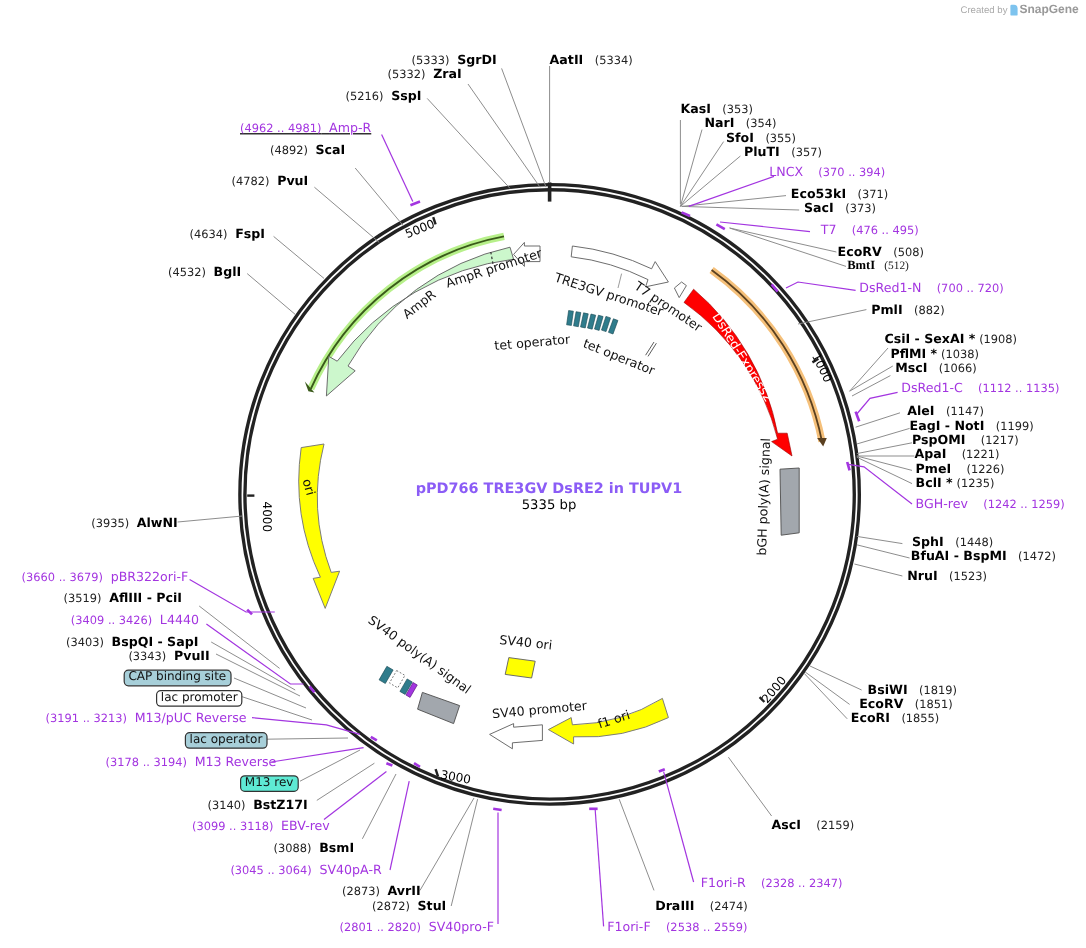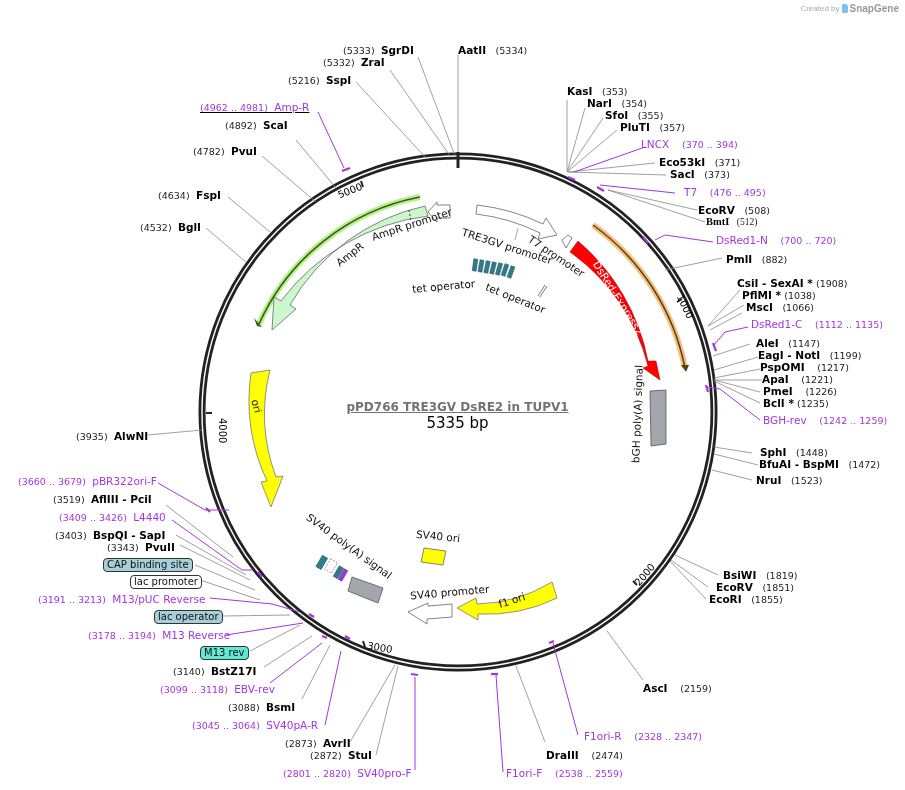--- a/index.html
+++ b/index.html
@@ -11,22 +11,22 @@
   .lbl { position:absolute; white-space:nowrap; font-size:10px; line-height:12px; }
   .lbl .nm { font-weight:bold; color:#000; font-size:10.5px; }
   .lbl .ps { color:#222; font-size:9.5px; }
   .lbl.primer .nm, .lbl.primer .ps { color:#a335e0; font-weight:normal; }
   .lbl.primer .nm { font-size:10.5px; }
   .boxed { position:absolute; font-size:10px; line-height:12px; padding:0 3px; border-radius:4px; border:1px solid #333; white-space:nowrap; color:#111; }
   .box-teal { background:#a7cfd9; }
   .box-white { background:#fff; }
   .box-purple { background:#5eead4; }
   .title-block { position:absolute; left:340px; top:400px; width:235px; text-align:center; }
-  .title-block .t { font-weight:bold; font-size:12px; color:#737373;text-decoration:underline; }
-  .title-block .s { font-size:15px; color:#000; }
+  .title-block .t { font-weight:bold; font-size:12px; color:#8b5cf6; }
+  .title-block .s { font-size:11px; color:#000; }
   .featlbl { position:absolute; font-size:10.5px; color:#111; white-space:nowrap; transform-origin:center center; }
 </style>
 </head>
 <body>
 
 <div class="credit">
   <span>Created by</span>
   <span class="logo"></span>
   <span class="brand">SnapGene</span>
 </div>

